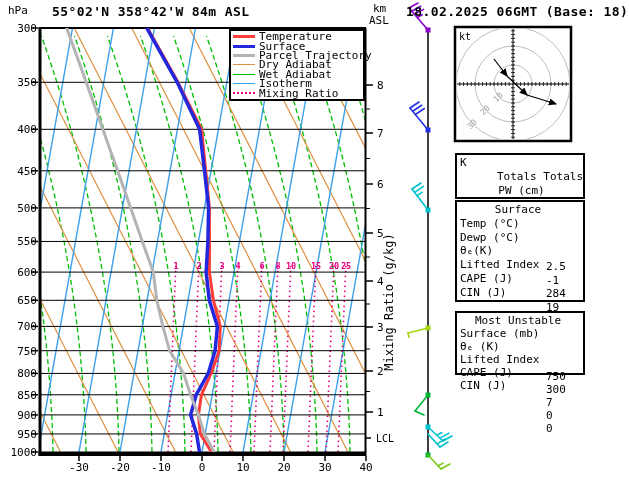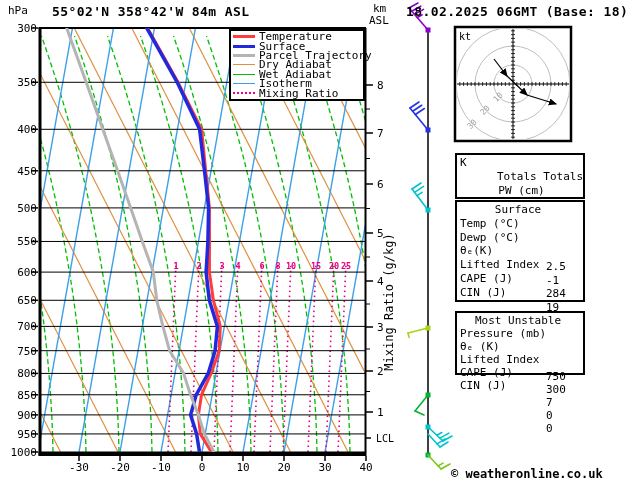--- a/index.html
+++ b/index.html
@@ -362,21 +362,20 @@
     <div class="ttitle trow" style="height: 13.8px;">Surface</div>
   <div class="trow" style="height: 13.8px;"><span>Temp (°C)</span><span class="val">2.5</span></div>
       <div class="trow" style="height: 13.8px;"><span>Dewp (°C)</span><span class="val">-1</span></div>
       <div class="trow" style="height: 13.8px;"><span>θₑ(K)</span><span class="val">284</span></div>
       <div class="trow" style="height: 13.8px;"><span>Lifted Index</span><span class="val">19</span></div>
       <div class="trow" style="height: 13.8px;"><span>CAPE (J)</span><span class="val">0</span></div>
       <div class="trow" style="height: 13.8px;"><span>CIN (J)</span><span class="val">0</span></div>
     </div>
   <div class="tbox" id="box-mu" style="top:311px;height:64px;">
     <div class="ttitle trow" style="height: 13px;">Most Unstable</div>
-  <div class="trow" style="height: 13px;"><span>Pressure (mb)</span><span class="val">750</span></div>
+  <div class="trow" style="height: 13px;"><span>Surface (mb)</span><span class="val">750</span></div>
       <div class="trow" style="height: 13px;"><span>θₑ (K)</span><span class="val">300</span></div>
       <div class="trow" style="height: 13px;"><span>Lifted Index</span><span class="val">7</span></div>
       <div class="trow" style="height: 13px;"><span>CAPE (J)</span><span class="val">0</span></div>
       <div class="trow" style="height: 13px;"><span>CIN (J)</span><span class="val">0</span></div>
     </div>
 
-  <div class="abs footer" style="left:451px;top:467px;">© weatheronline.co.uk</div>
 </div>
 
 </body></html>

